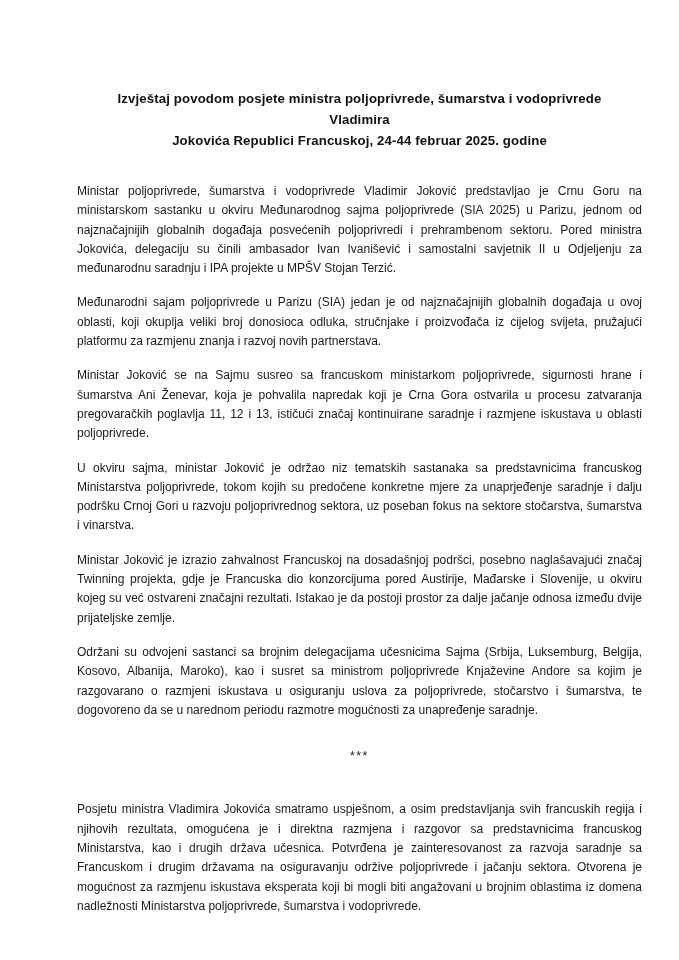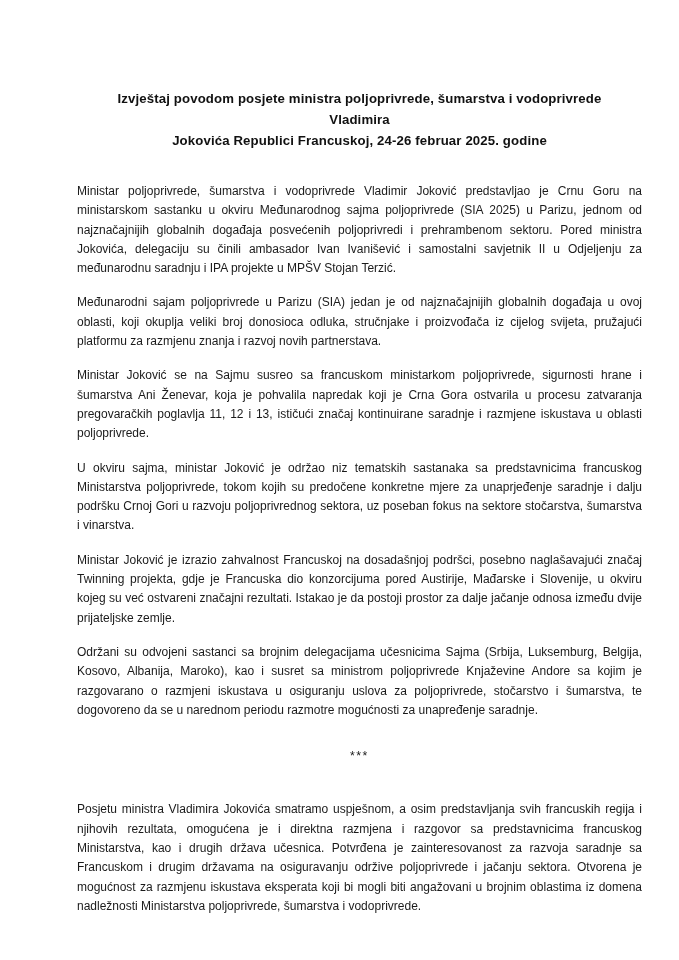--- a/index.html
+++ b/index.html
@@ -74,21 +74,21 @@
   }
 </style>
 </head>
 <body>
 
 <div class="page">
   <div class="content">
 
     <h1 class="doc-title">
       <span class="title-line title-line-1">Izvještaj povodom posjete ministra poljoprivrede, šumarstva i vodoprivrede Vladimira</span>
-      <span class="title-line title-line-2">Jokovića Republici Francuskoj, 24-26 februar 2025. godine</span>
+      <span class="title-line title-line-2">Jokovića Republici Francuskoj, 24-44 februar 2025. godine</span>
     </h1>
 
     <div class="body-block">
       <p class="para">Ministar poljoprivrede, šumarstva i vodoprivrede Vladimir Joković predstavljao je Crnu Goru na ministarskom sastanku u okviru Međunarodnog sajma poljoprivrede (SIA 2025) u Parizu, jednom od najznačajnijih globalnih događaja posvećenih poljoprivredi i prehrambenom sektoru. Pored ministra Jokovića, delegaciju su činili ambasador Ivan Ivanišević i samostalni savjetnik II u Odjeljenju za međunarodnu saradnju i IPA projekte u MPŠV Stojan Terzić.</p>
       <p class="para">Međunarodni sajam poljoprivrede u Parizu (SIA) jedan je od najznačajnijih globalnih događaja u ovoj oblasti, koji okuplja veliki broj donosioca odluka, stručnjake i proizvođača iz cijelog svijeta, pružajući platformu za razmjenu znanja i razvoj novih partnerstava.</p>
       <p class="para">Ministar Joković se na Sajmu susreo sa francuskom ministarkom poljoprivrede, sigurnosti hrane i šumarstva Ani Ženevar, koja je pohvalila napredak koji je Crna Gora ostvarila u procesu zatvaranja pregovaračkih poglavlja 11, 12 i 13, ističući značaj kontinuirane saradnje i razmjene iskustava u oblasti poljoprivrede.</p>
       <p class="para">U okviru sajma, ministar Joković je održao niz tematskih sastanaka sa predstavnicima francuskog Ministarstva poljoprivrede, tokom kojih su predočene konkretne mjere za unaprjeđenje saradnje i dalju podršku Crnoj Gori u razvoju poljoprivrednog sektora, uz poseban fokus na sektore stočarstva, šumarstva i vinarstva.</p>
       <p class="para">Ministar Joković je izrazio zahvalnost Francuskoj na dosadašnjoj podršci, posebno naglašavajući značaj Twinning projekta, gdje je Francuska dio konzorcijuma pored Austirije, Mađarske i Slovenije, u okviru kojeg su već ostvareni značajni rezultati. Istakao je da postoji prostor za dalje jačanje odnosa između dvije prijateljske zemlje.</p>
       <p class="para">Održani su odvojeni sastanci sa brojnim delegacijama učesnicima Sajma (Srbija, Luksemburg, Belgija, Kosovo, Albanija, Maroko), kao i susret sa ministrom poljoprivrede Knjaževine Andore sa kojim je razgovarano o razmjeni iskustava u osiguranju uslova za poljoprivrede, stočarstvo i šumarstva, te dogovoreno da se u narednom periodu razmotre mogućnosti za unapređenje saradnje.</p>
     </div>

